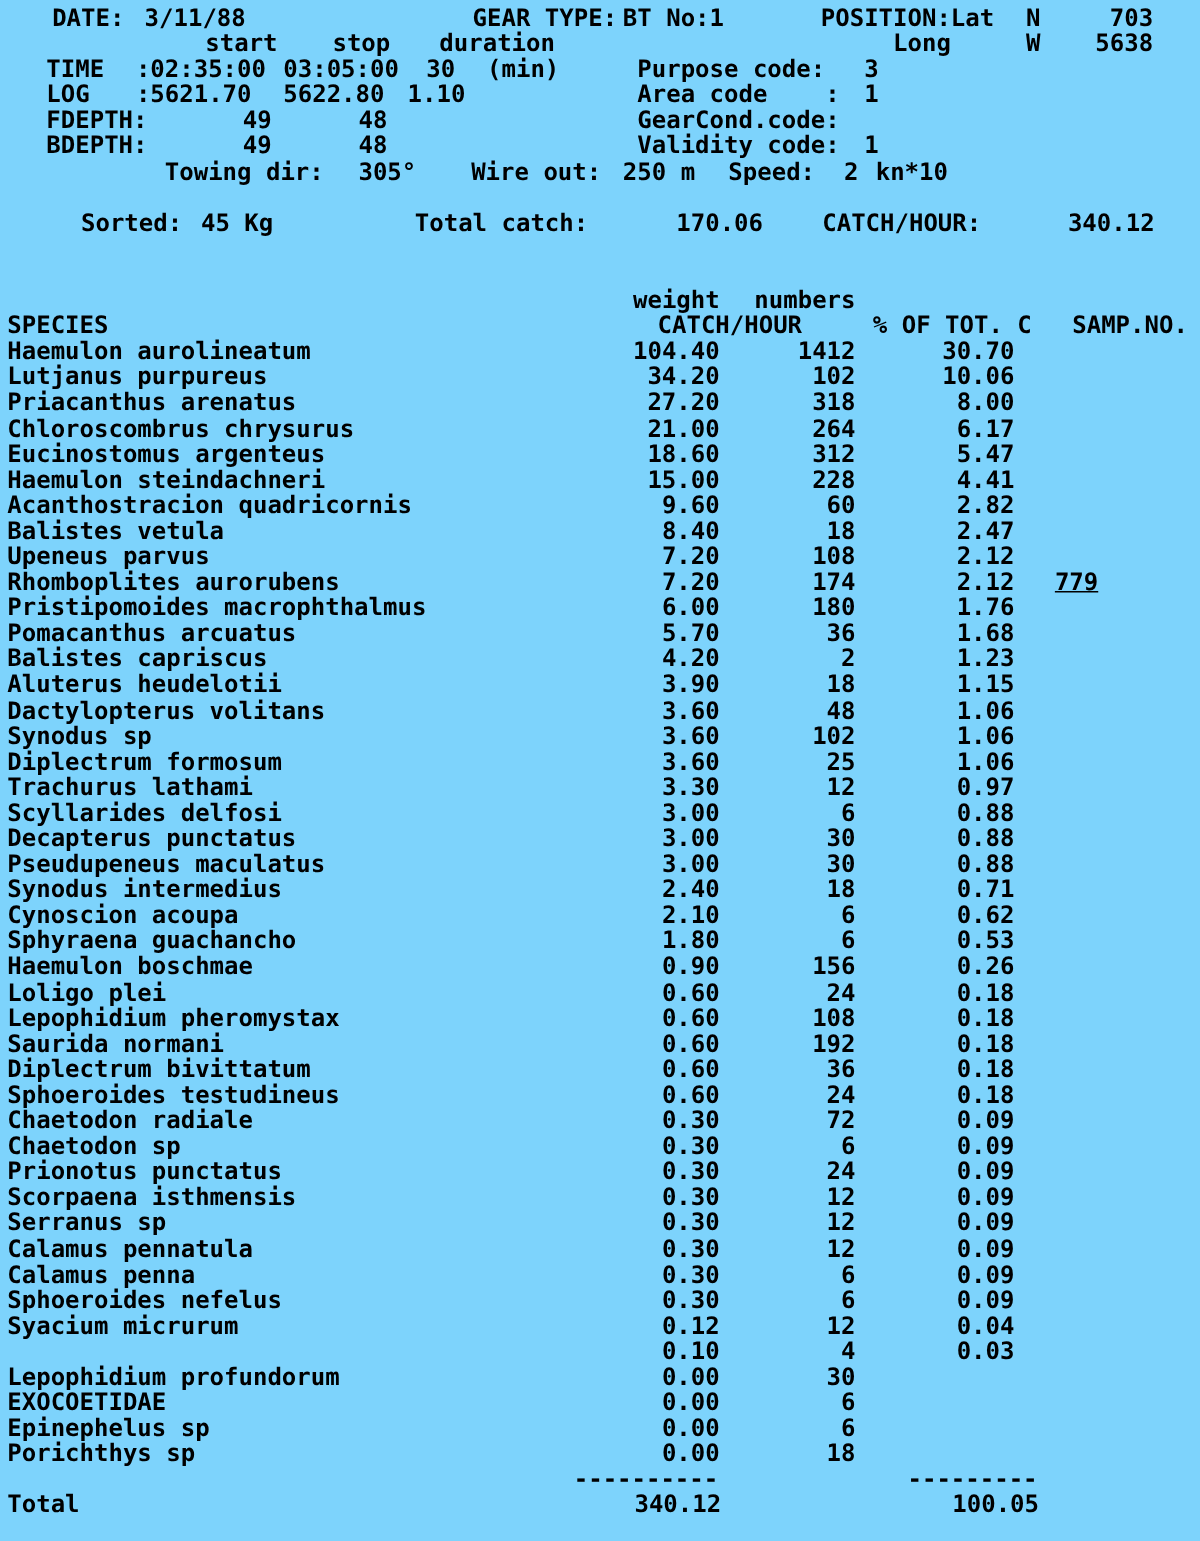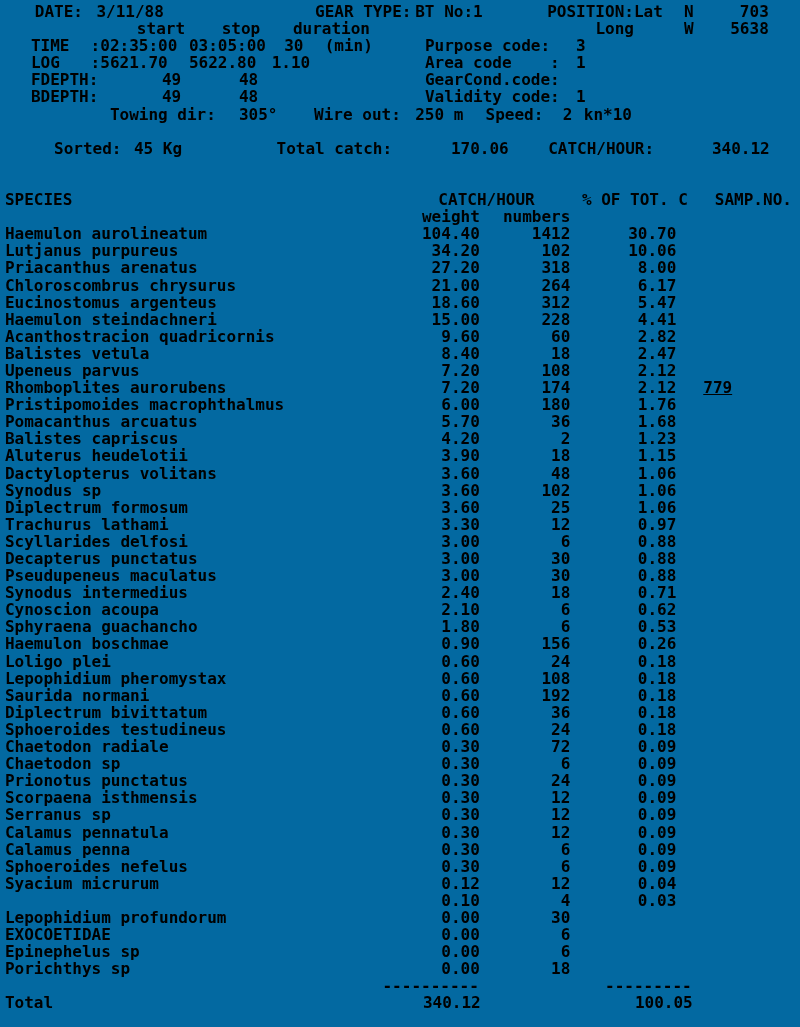--- a/index.html
+++ b/index.html
@@ -2,21 +2,21 @@
 <html><head>
 <meta charset="utf-8">
 <style>
   html, body { margin: 0; padding: 0; background: #ffffff; }
   .doc {
     position: relative;
     width: 800px;
     height: 1027px;
     box-sizing: border-box;
     padding: 3px 0 0 2px;
-    background: #0369a1;
+    background: #7dd3fc;
     color: #000;
     font-family: "DejaVu Sans Mono", "Liberation Mono", monospace;
     font-size: 16px;
     font-weight: 700;
     overflow: hidden;
   }
   .line { position: relative; height: 17.1px; }
   .line span {
     position: absolute;
     top: 0;
@@ -153,29 +153,29 @@
     <span class="p-tc-label">Total catch:</span>
     <span class="p-tc-value r">170.06</span>
     <span class="p-ch-label">CATCH/HOUR:</span>
     <span class="p-ch-value r">340.12</span>
   </div>
 
   <div class="line"></div>
   <div class="line"></div>
 
   <div class="line">
+    <span class="c-weight">weight</span>
+    <span class="c-numbers">numbers</span>
+  </div>
+
+  <div class="line">
     <span class="c-species">SPECIES</span>
     <span class="p-th-catchhour">CATCH/HOUR</span>
     <span class="p-th-pct">% OF TOT. C</span>
     <span class="p-th-samp">SAMP.NO.</span>
-  </div>
-
-  <div class="line">
-    <span class="c-weight">weight</span>
-    <span class="c-numbers">numbers</span>
   </div>
 
   <div>
     <div class="line">
       <span class="c-species">Haemulon aurolineatum</span>
       <span class="c-weight">104.40</span>
       <span class="c-numbers">1412</span>
       <span class="c-pct">30.70</span>
       <span class="c-samp"></span>
     </div>

